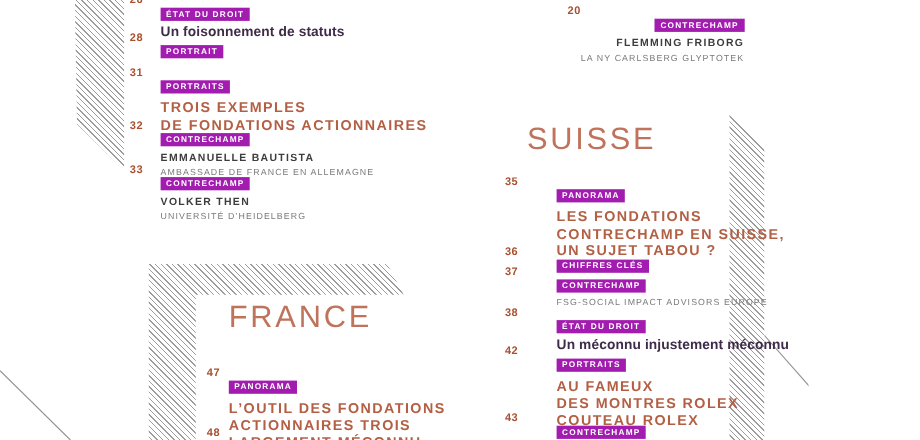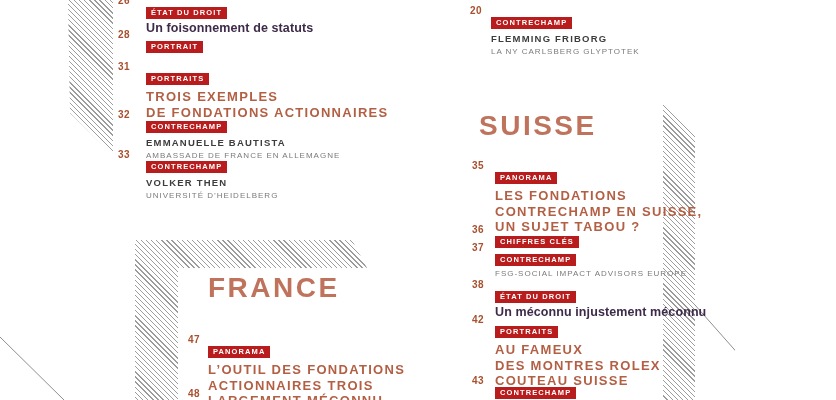--- a/index.html
+++ b/index.html
@@ -14,36 +14,36 @@
   #hatch-topleft{clip-path:polygon(68px 0,113px 0,113px 155px,70px 113px);}
   #hatch-france{clip-path:polygon(135px 240px,352px 240px,367px 268px,178px 268px,178px 400px,135px 400px);}
   #hatch-right{clip-path:polygon(663px 104px,695px 136px,695px 400px,663px 400px);}
   #hatch-topright{clip-path:polygon(750px 0,786px 0,750px 54px);}
   #deco-lines{position:absolute;left:0;top:0;}
   
   .entry{position:absolute;display:flex;align-items:flex-start;}
   .entry .num{font-weight:bold;font-size:10px;line-height:12px;color:#a8502f;letter-spacing:0.5px;flex:0 0 auto;}
   .lc{left:118px;} .lc .num{width:28px;}
   .lf{left:188px;} .lf .num{width:20px;}
-  .rc{left:470px;} .rc .num{width:21px;}
-  .rs{left:472px;} .rs .num{width:23px;}
+  .rc{left:507px;text-align:right;} .rc .num{width:21px;}
+  .rs{left:459px;gap:24px;} .rs .num{width:23px;}
   .body{flex:1 1 auto;}
   .badge{
-    display:inline-block;background:#b91c1c;color:#ffffff;
+    display:inline-block;background:#a21caf;color:#ffffff;
     font-size:7.5px;font-weight:bold;letter-spacing:1.1px;
     padding:2px 5px 1.5px 5px;line-height:8.5px;white-space:nowrap;margin-top:12px;
   }
   .title-caps{margin-top:4px;font-size:13px;font-weight:bold;letter-spacing:1.3px;
     line-height:15.5px;color:#b35f44;white-space:nowrap;}
   .title-plum{margin-top:2px;font-size:12.5px;font-weight:bold;letter-spacing:0.1px;
     color:#3e2b49;white-space:nowrap;}
   .author{margin-top:4px;font-size:9.5px;font-weight:bold;letter-spacing:1.2px;
     color:#3d3d3d;white-space:nowrap;}
   .affil{margin-top:2.5px;font-size:8px;letter-spacing:1px;color:#7a7a7a;white-space:nowrap;}
-  .section-title{position:absolute;font-size:28px;font-weight:bold;letter-spacing:2.5px;
+  .section-title{position:absolute;font-size:28px;font-weight:normal;letter-spacing:2.5px;
     color:#c0735c;white-space:nowrap;text-align:center;}
   #title-france{left:208px;top:272px;}
   #title-suisse{left:479px;top:110px;}
 </style>
 </head>
 <body>
 
 <div id="canvas">
 
   <div class="hatch hatch-bk" id="hatch-topleft"></div>
@@ -167,21 +167,21 @@
     </div>
   </div>
 
   <div class="entry rs" style="top:314px">
     <span class="num">42</span>
     <div class="body">
       <span class="badge">PORTRAITS</span>
       <div class="title-caps">
         <div>AU FAMEUX</div>
         <div>DES MONTRES ROLEX</div>
-        <div>COUTEAU SUISSE</div>
+        <div>COUTEAU ROLEX</div>
       </div>
     </div>
   </div>
 
   <div class="entry rs" style="top:375px">
     <span class="num">43</span>
     <div class="body">
       <span class="badge">CONTRECHAMP</span>
       <div class="author">ETIENNE EICHENBERGER</div>
     </div>

